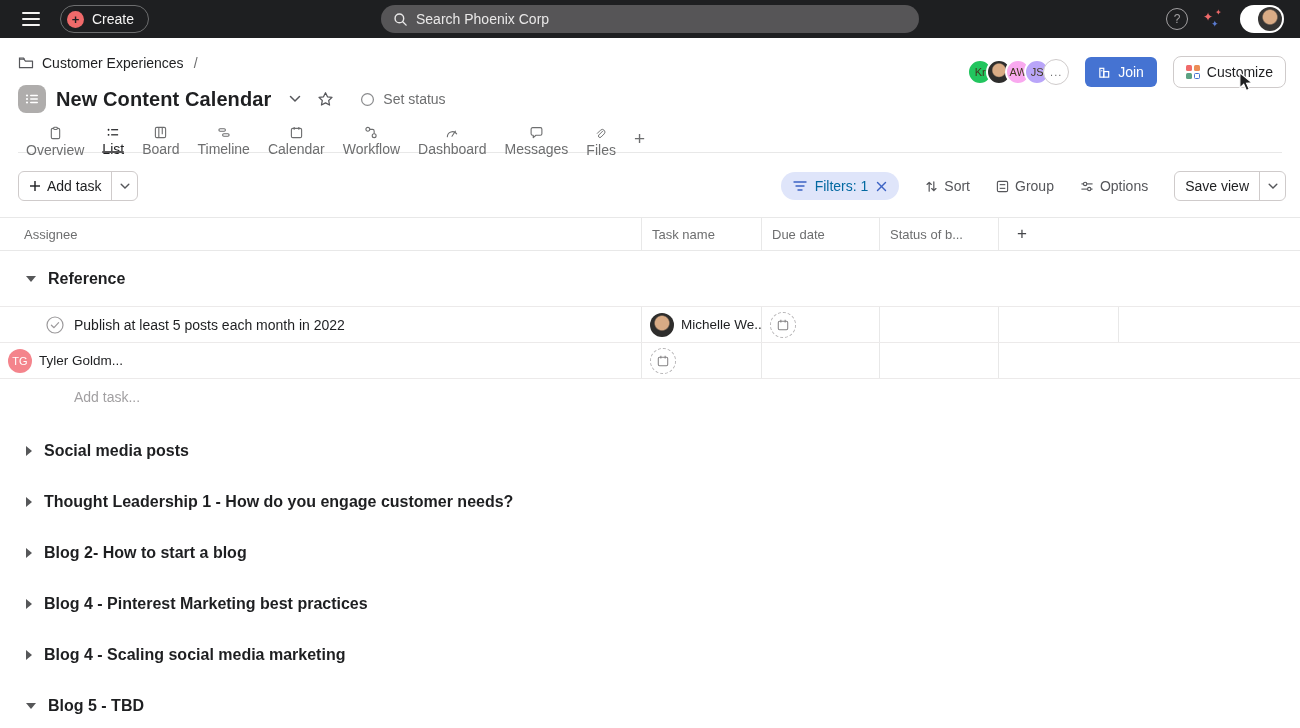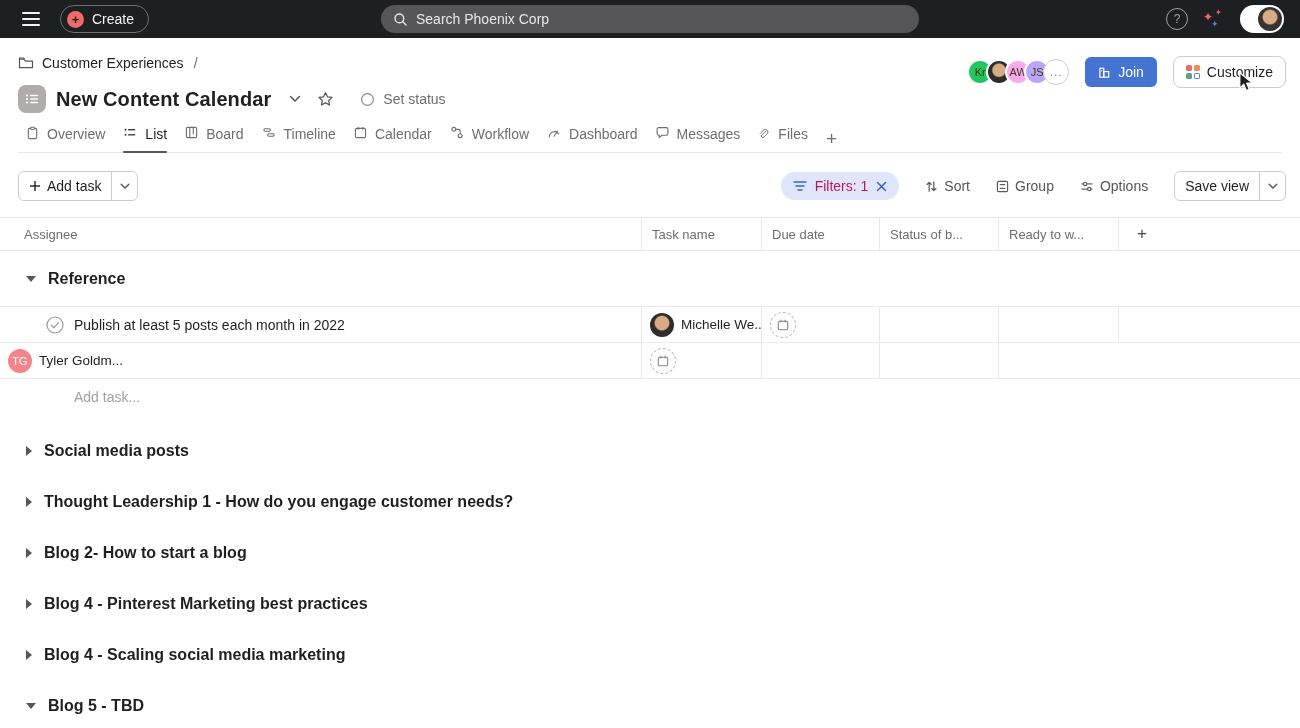--- a/index.html
+++ b/index.html
@@ -39,38 +39,38 @@
   .list-badge { width:28px; height:28px; border-radius:8px; background:#afadac;
     display:flex; align-items:center; justify-content:center; }
   .proj-title { font-size:20px; font-weight:700; margin-left:0; letter-spacing:.1px; }
   .title-chevron { margin-left:8px; }
   .star-icon { margin-left:6px; }
   .set-status { display:flex; align-items:center; gap:8px; margin-left:16px; color:#6d6e6f; font-size:14px; }
 
   
   .tabs { display:flex; align-items:center; margin-top:12px; height:27px; gap:2px;
     border-bottom:1px solid #e8e8e8; }
-  .tab { display:flex; align-items:flex-start; gap:8px; padding:0 8px; height:100%; font-size:14px;
-    color:#6d6e6f; position:relative; cursor:pointer; }
+  .tab { display:flex; align-items:center; gap:2px; padding:0 8px; height:100%; font-size:14px;
+    color:#6d6e6f; position:relative; cursor:pointer;flex-direction:column; }
   .tab svg { flex:none; }
   .tab.active { color:#1e1f21; font-weight:500; }
   .tab.active::after { content:""; position:absolute; left:8px; right:8px; bottom:-1px;
     height:2px; background:#565557; border-radius:1px; }
   .tab-plus { font-size:19px; color:#6d6e6f; padding:0 8px; cursor:pointer; }
 
   
   .toolbar { margin:16px 14px 0 18px; height:34px; display:flex; align-items:center; }
   .split-btn { display:flex; align-items:center; height:30px; border:1px solid #cfcbcb;
     border-radius:6px; background:#fff; font-size:14px; }
   .split-main { display:flex; align-items:center; gap:6px; padding:0 10px; height:100%; cursor:pointer; }
   .split-caret { width:26px; height:100%; display:flex; align-items:center; justify-content:center;
     border-left:1px solid #cfcbcb; cursor:pointer; }
   .toolbar-right { margin-left:auto; display:flex; align-items:center; gap:26px; }
   .filter-pill { height:28px; background:#dfe5fa; border-radius:15px; display:flex; align-items:center;
-    gap:8px; padding:0 12px; color:#be185d; font-size:14px; font-weight:500; cursor:pointer; }
+    gap:8px; padding:0 12px; color:#0369a1; font-size:14px; font-weight:500; cursor:pointer; }
   .tool-item { display:flex; align-items:center; gap:6px; color:#55565a; font-size:14px; cursor:pointer; }
 
   
   .tablehead { margin-top:14px; display:grid; grid-template-columns:641px 120px 118px 119px 120px 1fr;
     height:34px; border-top:1px solid #e8e8e8; border-bottom:1px solid #e8e8e8;
     font-size:13px; color:#6d6e6f; }
   .th { display:flex; align-items:center; padding-left:10px; }
   .th:first-child { padding-left:24px; }
   .th + .th { border-left:1px solid #e8e8e8; }
   .th-plus { justify-content:flex-start; padding-left:18px; color:#44464a; font-size:17px; cursor:pointer; }
@@ -359,21 +359,20 @@
       </div>
     </div>
   </div>
 </div>
 
 <div class="tablehead">
   <div class="th">Assignee</div>
   <div class="th">Task name</div>
   <div class="th">Due date</div>
   <div class="th">Status of b...</div>
-  <div class="th">Ready to w...</div>
   <div class="th th-plus">+</div>
 </div>
 
 <div class="section-header">
   <span class="tri-down"></span>
   <span class="section-title">Reference</span>
 </div>
 
 <div class="task-row">
   <div class="td td-name">

